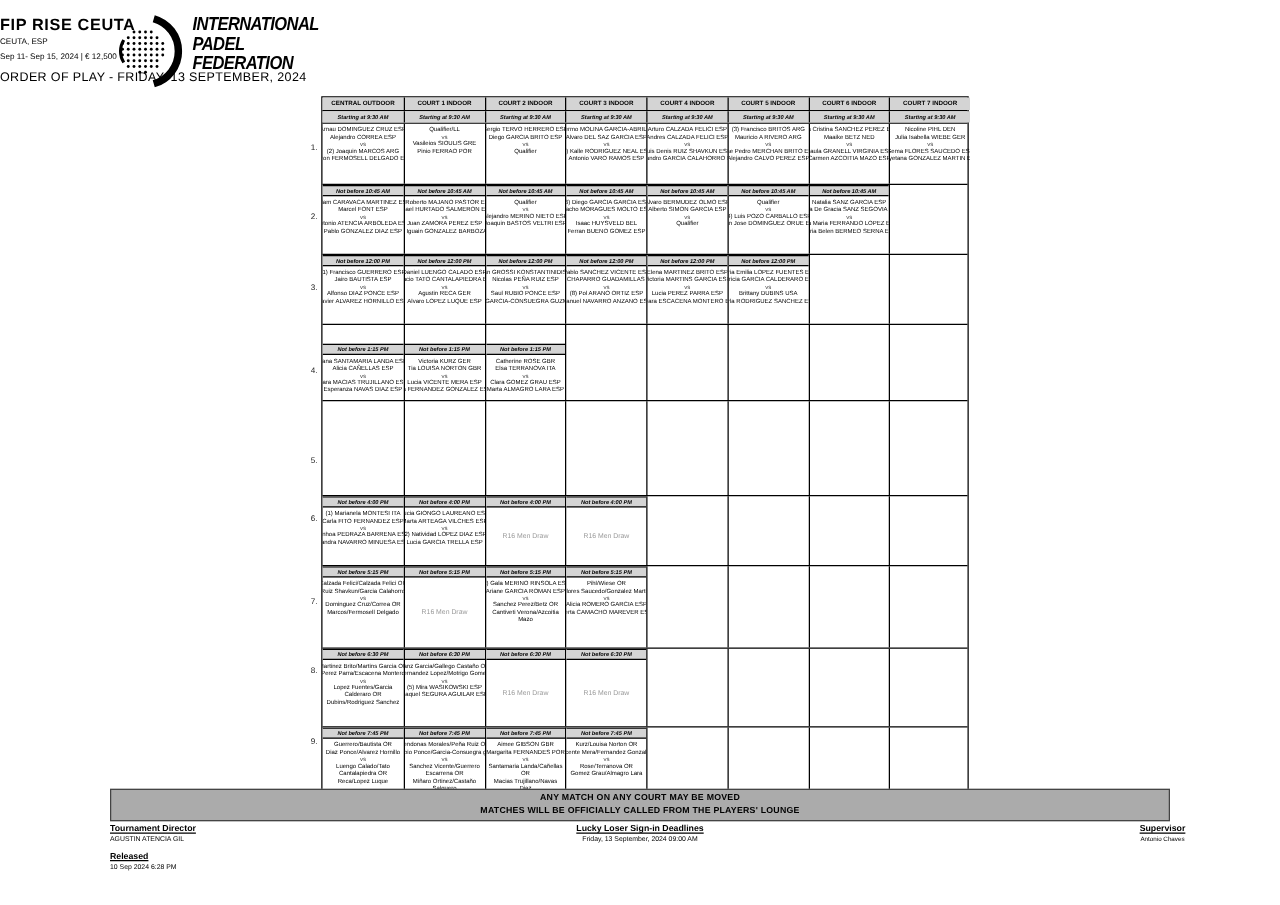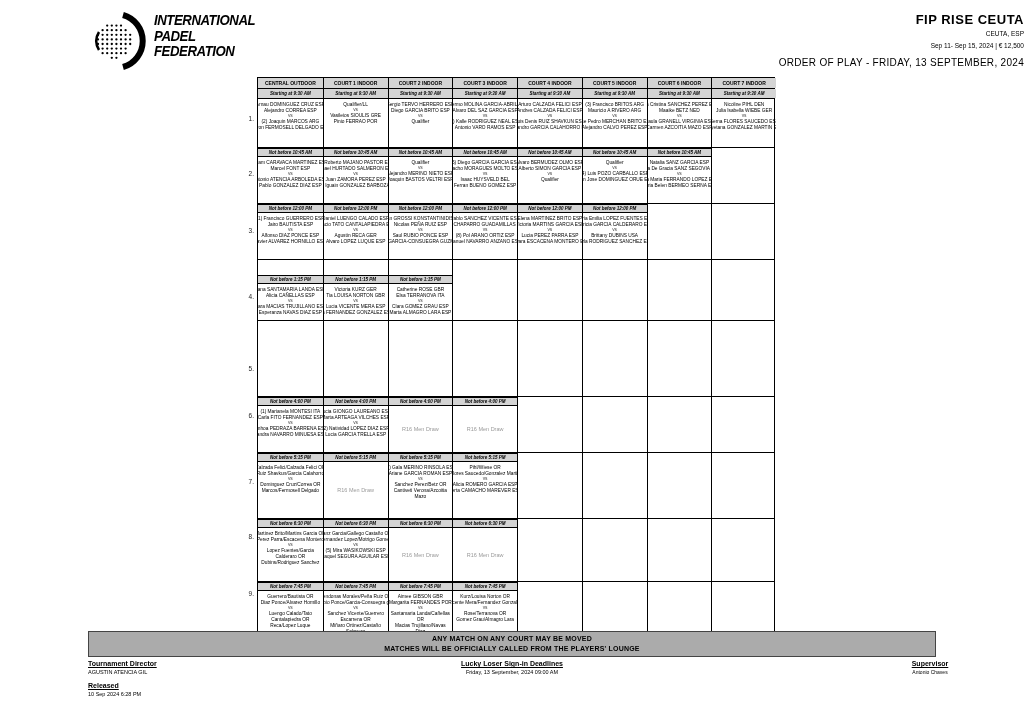--- a/index.html
+++ b/index.html
@@ -1,21 +1,21 @@
 <!DOCTYPE html>
 <html><head>
 <meta charset="utf-8">
 <style>
   html,body{margin:0;padding:0;background:#fff;}
   body{width:1024px;height:724px;position:relative;font-family:"Liberation Sans",sans-serif;color:#000;overflow:hidden;}
   
   .logo{position:absolute;left:92px;top:12px;display:flex;align-items:flex-start;font-style:italic;}
   .logo-text{margin-left:8px;font-weight:700;font-size:15px;line-height:15.5px;letter-spacing:-0.5px;transform:scaleX(0.88);transform-origin:left center;}
   
-  .hdr{position:absolute;left:0;top:12px;width:1024px;text-align:right;}
+  .hdr{position:absolute;left:0;top:12px;width:1024px;text-align:left;}
   .hdr .title{font-size:13px;font-weight:700;letter-spacing:0.5px;}
   .hdr .loc{font-size:6.5px;margin-top:3px;}
   .hdr .dates{font-size:6.5px;margin-top:5px;}
   .hdr .oop{font-size:10px;font-weight:400;margin-top:8px;letter-spacing:0.3px;}
   
   #grid{position:absolute;left:257px;top:77px;width:518px;border:1.5px solid #000;box-sizing:border-box;background:#fff;}
   .trow{display:flex;border-bottom:1px solid #000;}
   .trow:last-child{border-bottom:none;}
   .cell{flex:0 0 64.75px;width:64.75px;box-sizing:border-box;overflow:hidden;position:relative;}
   .cell + .cell{border-left:1px solid #000;}

